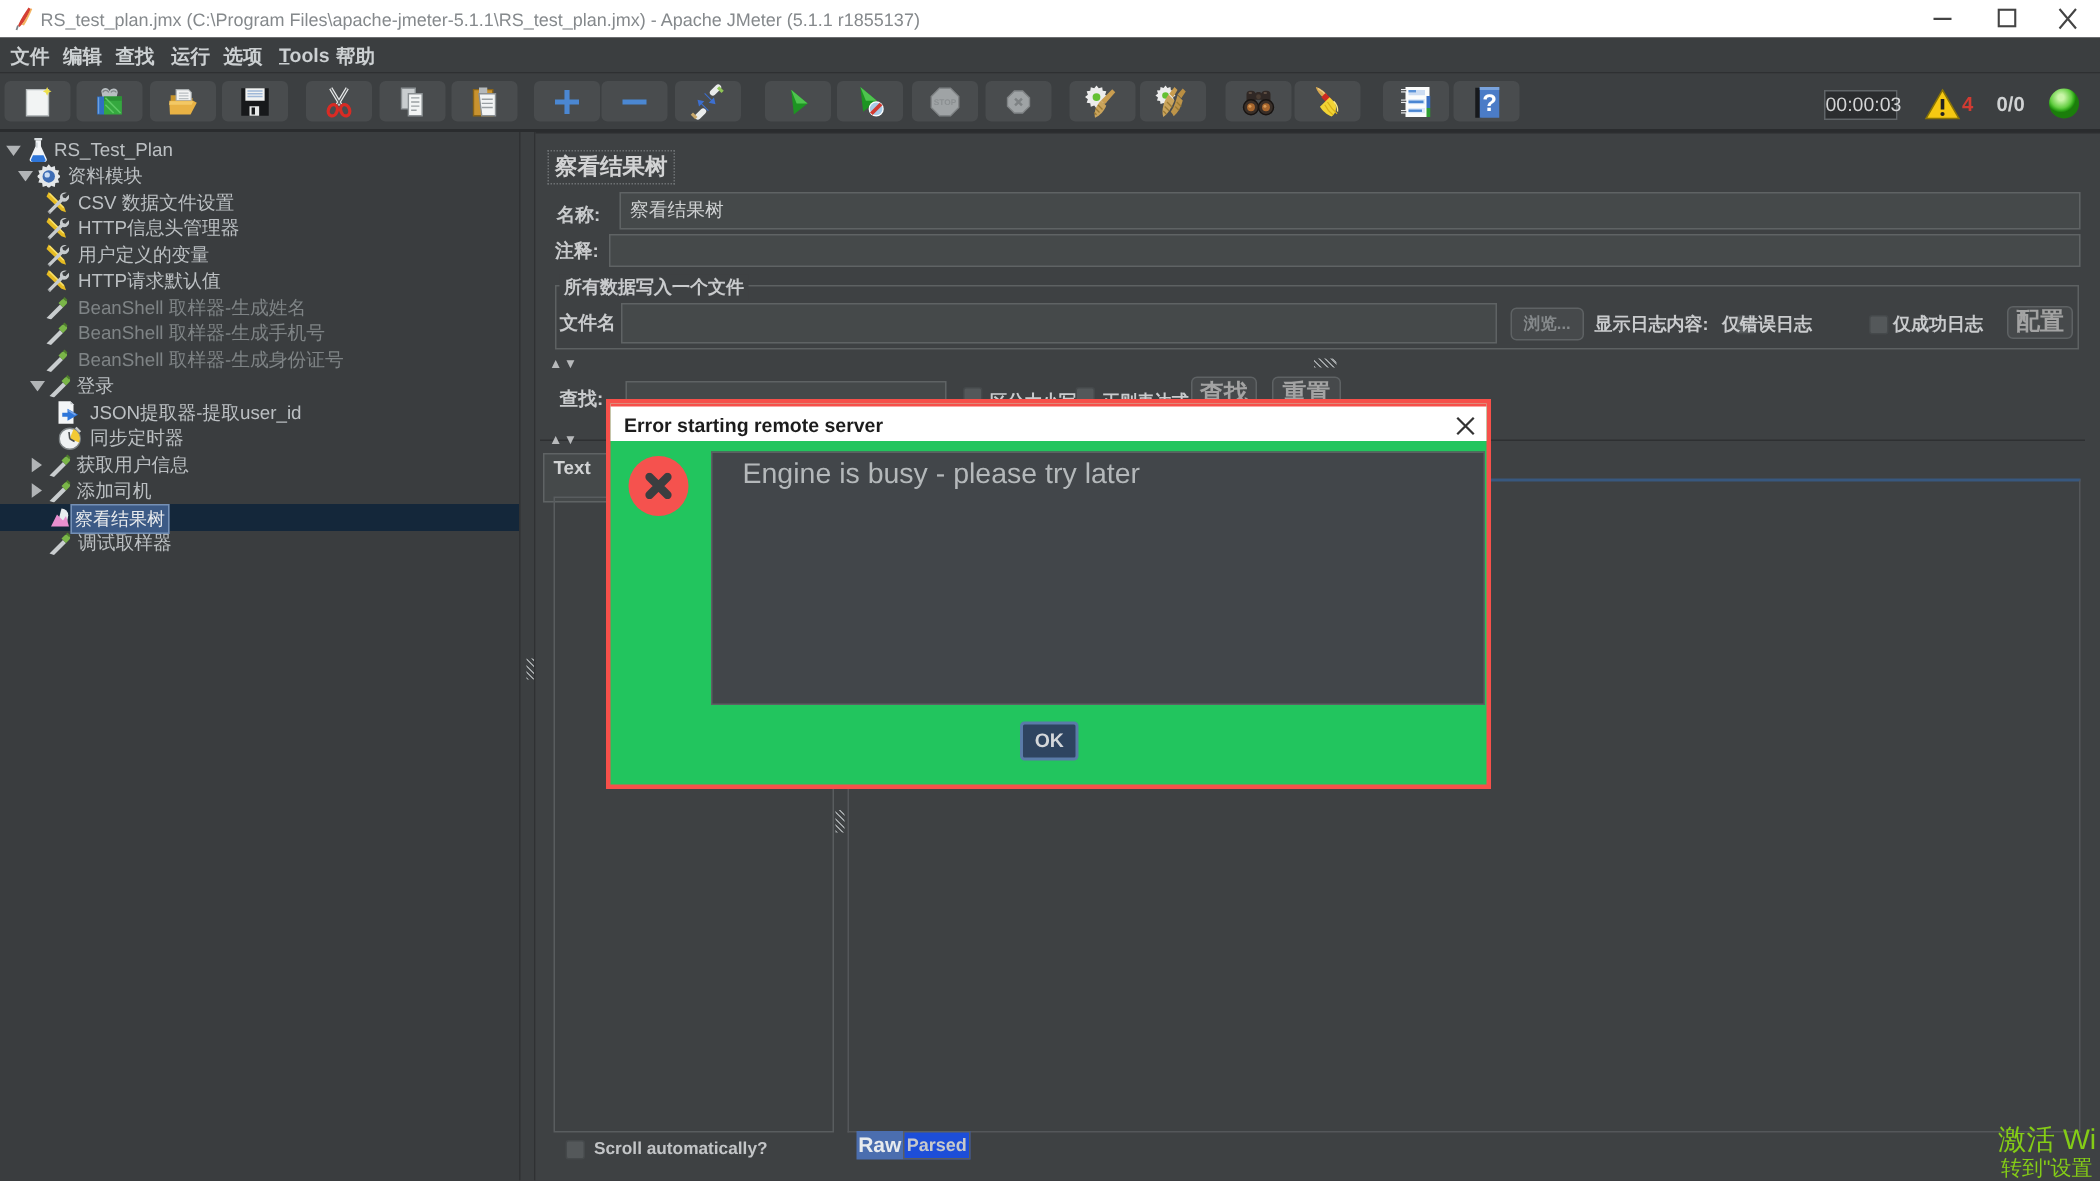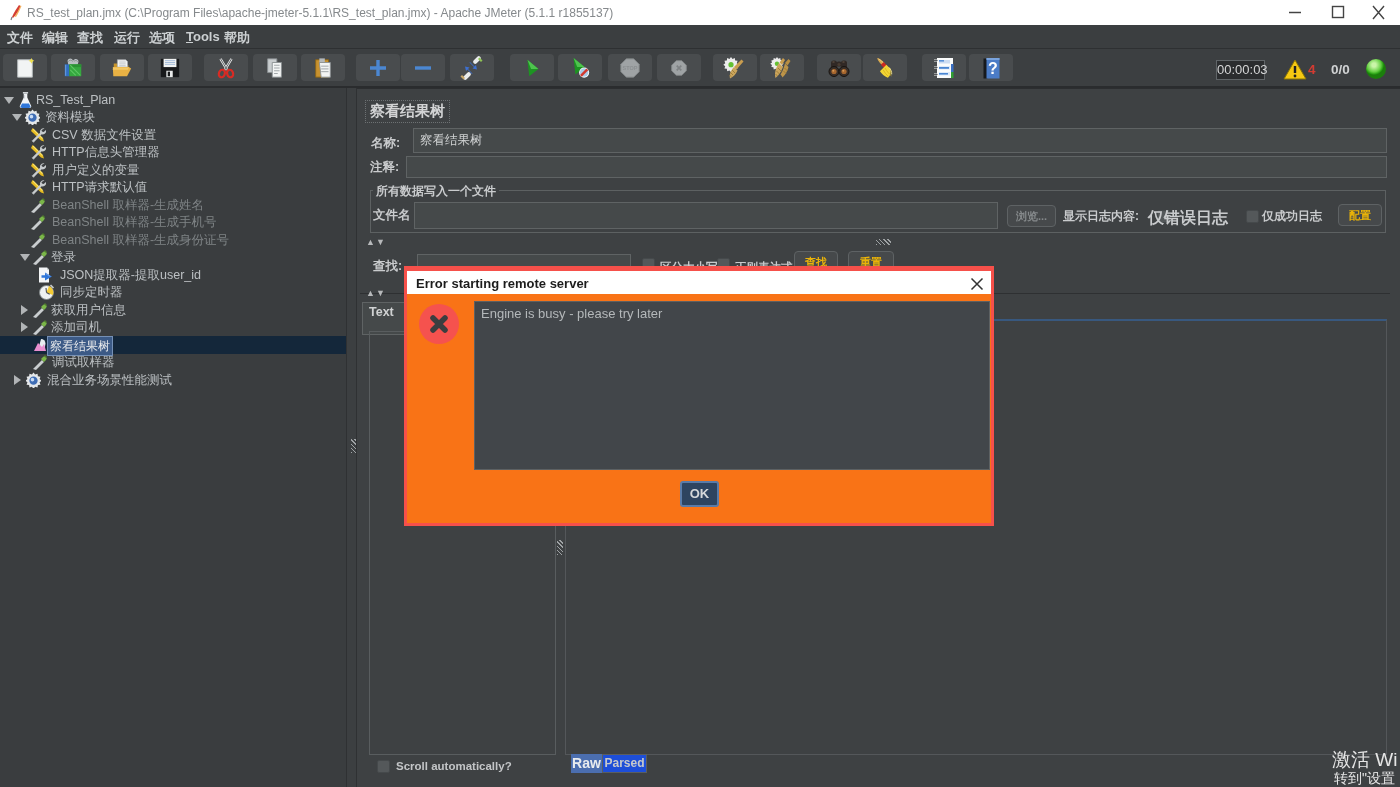--- a/index.html
+++ b/index.html
@@ -36,33 +36,33 @@
   #vsplit { left:346px; top:88px; width:11px; height:699px; background:#3c3f41;
     border-left:1px solid #2f3133; border-right:1px solid #2f3133; }
 
   
   #main { left:357px; top:88px; width:1043px; height:699px; background:#3e4143;
     border-top:1px solid #2c2e30; }
   .lbl { position:absolute; font-size:12.5px; font-weight:bold; color:#c9cbcd; white-space:nowrap; }
   .field { position:absolute; background:#45494a; border:1px solid #5f6364;
     font-size:12.5px; color:#d0d2d3; line-height:20px; padding-left:6px; white-space:nowrap; }
   .btn { position:absolute; background:#46494b; border:1px solid #5e6264; border-radius:4px;
-    font-size:11px; font-weight:bold; color:#eab308; text-align:center; }
+    font-size:16px; font-weight:bold; color:#a3a3a3; text-align:center; }
   .cb { position:absolute; width:13px; height:13px; background:#54585a;
     border:1px solid #45494b; border-radius:2px; }
   .hatch { position:absolute; background:repeating-linear-gradient(45deg,#9fa3a5 0 1px,transparent 1px 3px); }
   .arrows { position:absolute; color:#b7b9bb; font-size:9px; letter-spacing:1px; }
 
   
-  #dialog { left:404px; top:266px; width:590px; height:260px; background:#f97316;
+  #dialog { left:404px; top:266px; width:590px; height:260px; background:#22c55e;
     border:3px solid #f6504a; }
   #dlgtitle { left:0; top:0; width:584px; height:25px; background:#ffffff; border-top:2px solid #f6504a; }
 
   
-  .wm { position:absolute; color:#e5e5e5; white-space:nowrap; }
+  .wm { position:absolute; color:#84cc16; white-space:nowrap; }
 </style>
 </head>
 <body>
 <div id="app">
 
   <div id="titlebar" class="abs">
     <svg class="abs" style="left:8px;top:4px" width="16" height="17" viewBox="0 0 16 17">
       <path d="M11 1 C9 4 6 8 4 13 L5 14 C8 11 11 6 12.5 2 Z" fill="#d43f34"></path>
       <path d="M12.5 1.5 C11 5 9 9 6.5 12.5 L8 13 C10 10 12 5.5 13.5 2 Z" fill="#f0a23c" opacity=".8"></path>
       <path d="M4 13 L3 16" stroke="#7a8288" stroke-width="1.2" fill="none"></path>
@@ -432,31 +432,20 @@
 
     <div class="trow" style="left:0;top:265px;width:346px">
       <svg class="ticon" style="left:32px;top:1px" width="16" height="16" viewBox="0 0 16 16">
         <path d="M1 15 L10 6 l2 2 L4 16 z" fill="#c9cdcf"></path>
         <path d="M9 5 l3 3 l2 -2 a2 2 0 0 0 -3 -3 z" fill="#7ab648"></path>
         <path d="M12.5 1.5 l2 2" stroke="#4e7d2c" stroke-width="1.4"></path>
         </svg>
       <span style="position:absolute;left:52px">调试取样器</span>
     </div>
 
-    <div class="trow" style="left:0;top:282.5px;width:346px">
-      <svg class="ticon" style="left:14px;top:4px" width="7" height="10">
-          <path d="M0 0 l7 5 -7 5 z" fill="#b1b4b6"></path>
-        </svg>
-      <svg class="ticon" style="left:26px;top:1px" width="15" height="16" viewBox="0 0 16 16">
-        <path d="M8 0 l1.7 2.2 2.6-.9 .4 2.7 2.7 .4 -.9 2.6 2.2 1.7 -2.2 1.7 .9 2.6 -2.7 .4 -.4 2.7 -2.6 -.9 -1.7 2.2 -1.7 -2.2 -2.6 .9 -.4 -2.7 -2.7 -.4 .9 -2.6 -2.2 -1.7 2.2 -1.7 -.9 -2.6 2.7 -.4 .4 -2.7 2.6 .9 z" fill="#e4e7e9"></path>
-        <circle cx="8" cy="8.7" r="4.4" fill="#3e6db5"></circle>
-          <circle cx="6.9" cy="7.6" r="1.9" fill="#c9dcf4"></circle>
-        </svg>
-      <span style="position:absolute;left:47px">混合业务场景性能测试</span>
-    </div>
   </div>
 
   <div id="vsplit" class="abs">
     <div class="hatch" style="left:4px;top:351px;width:5px;height:14px"></div>
   </div>
 
   <div id="main" class="abs">
 
     <div class="abs" style="left:8px;top:11px;border:1px dotted #6d7173;padding:1px 4px;
       font-size:15px;font-weight:bold;color:#d2d3d4">察看结果树</div>
@@ -467,21 +456,21 @@
     <div class="lbl" style="left:13px;top:70px">注释:</div>
     <div class="field" style="left:49px;top:67px;width:981px;height:22px"></div>
 
     <div class="abs" style="left:13px;top:101px;width:1016px;height:43px;border:1px solid #5d6162"></div>
     <div class="lbl" style="left:16px;top:94px;background:#3e4143;padding:0 3px;font-size:12px">所有数据写入一个文件</div>
     <div class="lbl" style="left:16px;top:118px">文件名</div>
     <div class="field" style="left:57px;top:113px;width:584px;height:27px"></div>
     <div class="btn" style="left:650px;top:116px;width:49px;height:22px;line-height:20px;color:#85898b;font-size:11px">浏览...</div>
     <div class="lbl" style="left:706px;top:119px;font-size:12px">显示日志内容:</div>
     <div class="cb" style="left:800px;top:121px"></div>
-    <div class="lbl" style="left:791px;top:119px;font-size:16px">仅错误日志</div>
+    <div class="lbl" style="left:791px;top:119px;font-size:12px">仅错误日志</div>
     <div class="cb" style="left:889px;top:121px"></div>
     <div class="lbl" style="left:905px;top:119px;font-size:12px">仅成功日志</div>
     <div class="btn" style="left:981px;top:115px;width:44px;height:22px;line-height:20px">配置</div>
 
     <div class="arrows" style="left:9px;top:148px">▲▼</div>
     <div class="hatch" style="left:519px;top:150px;width:15px;height:6px"></div>
 
     <div class="lbl" style="left:16px;top:169px">查找:</div>
     <div class="field" style="left:60px;top:165px;width:214px;height:24px"></div>
     <div class="cb" style="left:285px;top:169px"></div>
@@ -515,21 +504,21 @@
       <svg class="abs" style="left:563px;top:6px" width="14" height="14">
           <path d="M1.5 1.5 L12.5 12.5 M12.5 1.5 L1.5 12.5" stroke="#333" stroke-width="1.5"></path>
         </svg>
     </div>
     <div class="abs" style="left:12px;top:35px;width:40px;height:40px;border-radius:50%;background:#f5524e">
       <svg class="abs" style="left:11px;top:11px" width="18" height="18">
           <path d="M3 3 L15 15 M15 3 L3 15" stroke="#3b3e40" stroke-width="5.5" stroke-linecap="round"></path>
         </svg>
     </div>
     <div class="abs" style="left:67px;top:32px;width:516px;height:169px;background:#42464a;border:1px solid #5d6163">
-      <div class="abs" style="left:6px;top:4px;font-size:13px;color:#b4b8ba">Engine is busy - please try later</div>
+      <div class="abs" style="left:20px;top:4px;font-size:19px;color:#b4b8ba">Engine is busy - please try later</div>
     </div>
     <div class="abs" style="left:273px;top:212px;width:39px;height:26px;background:#2e4460;border:2px solid #5a7ba8;
       border-radius:3px;font-size:13px;font-weight:bold;color:#d4d7da;
       text-align:center;line-height:22px">OK</div>
   </div>
 
   <div class="wm" style="left:1332px;top:747px;font-size:19px">激活 Wi</div>
   <div class="wm" style="left:1334px;top:770px;font-size:14px">转到"设置</div>
 
 </div>

